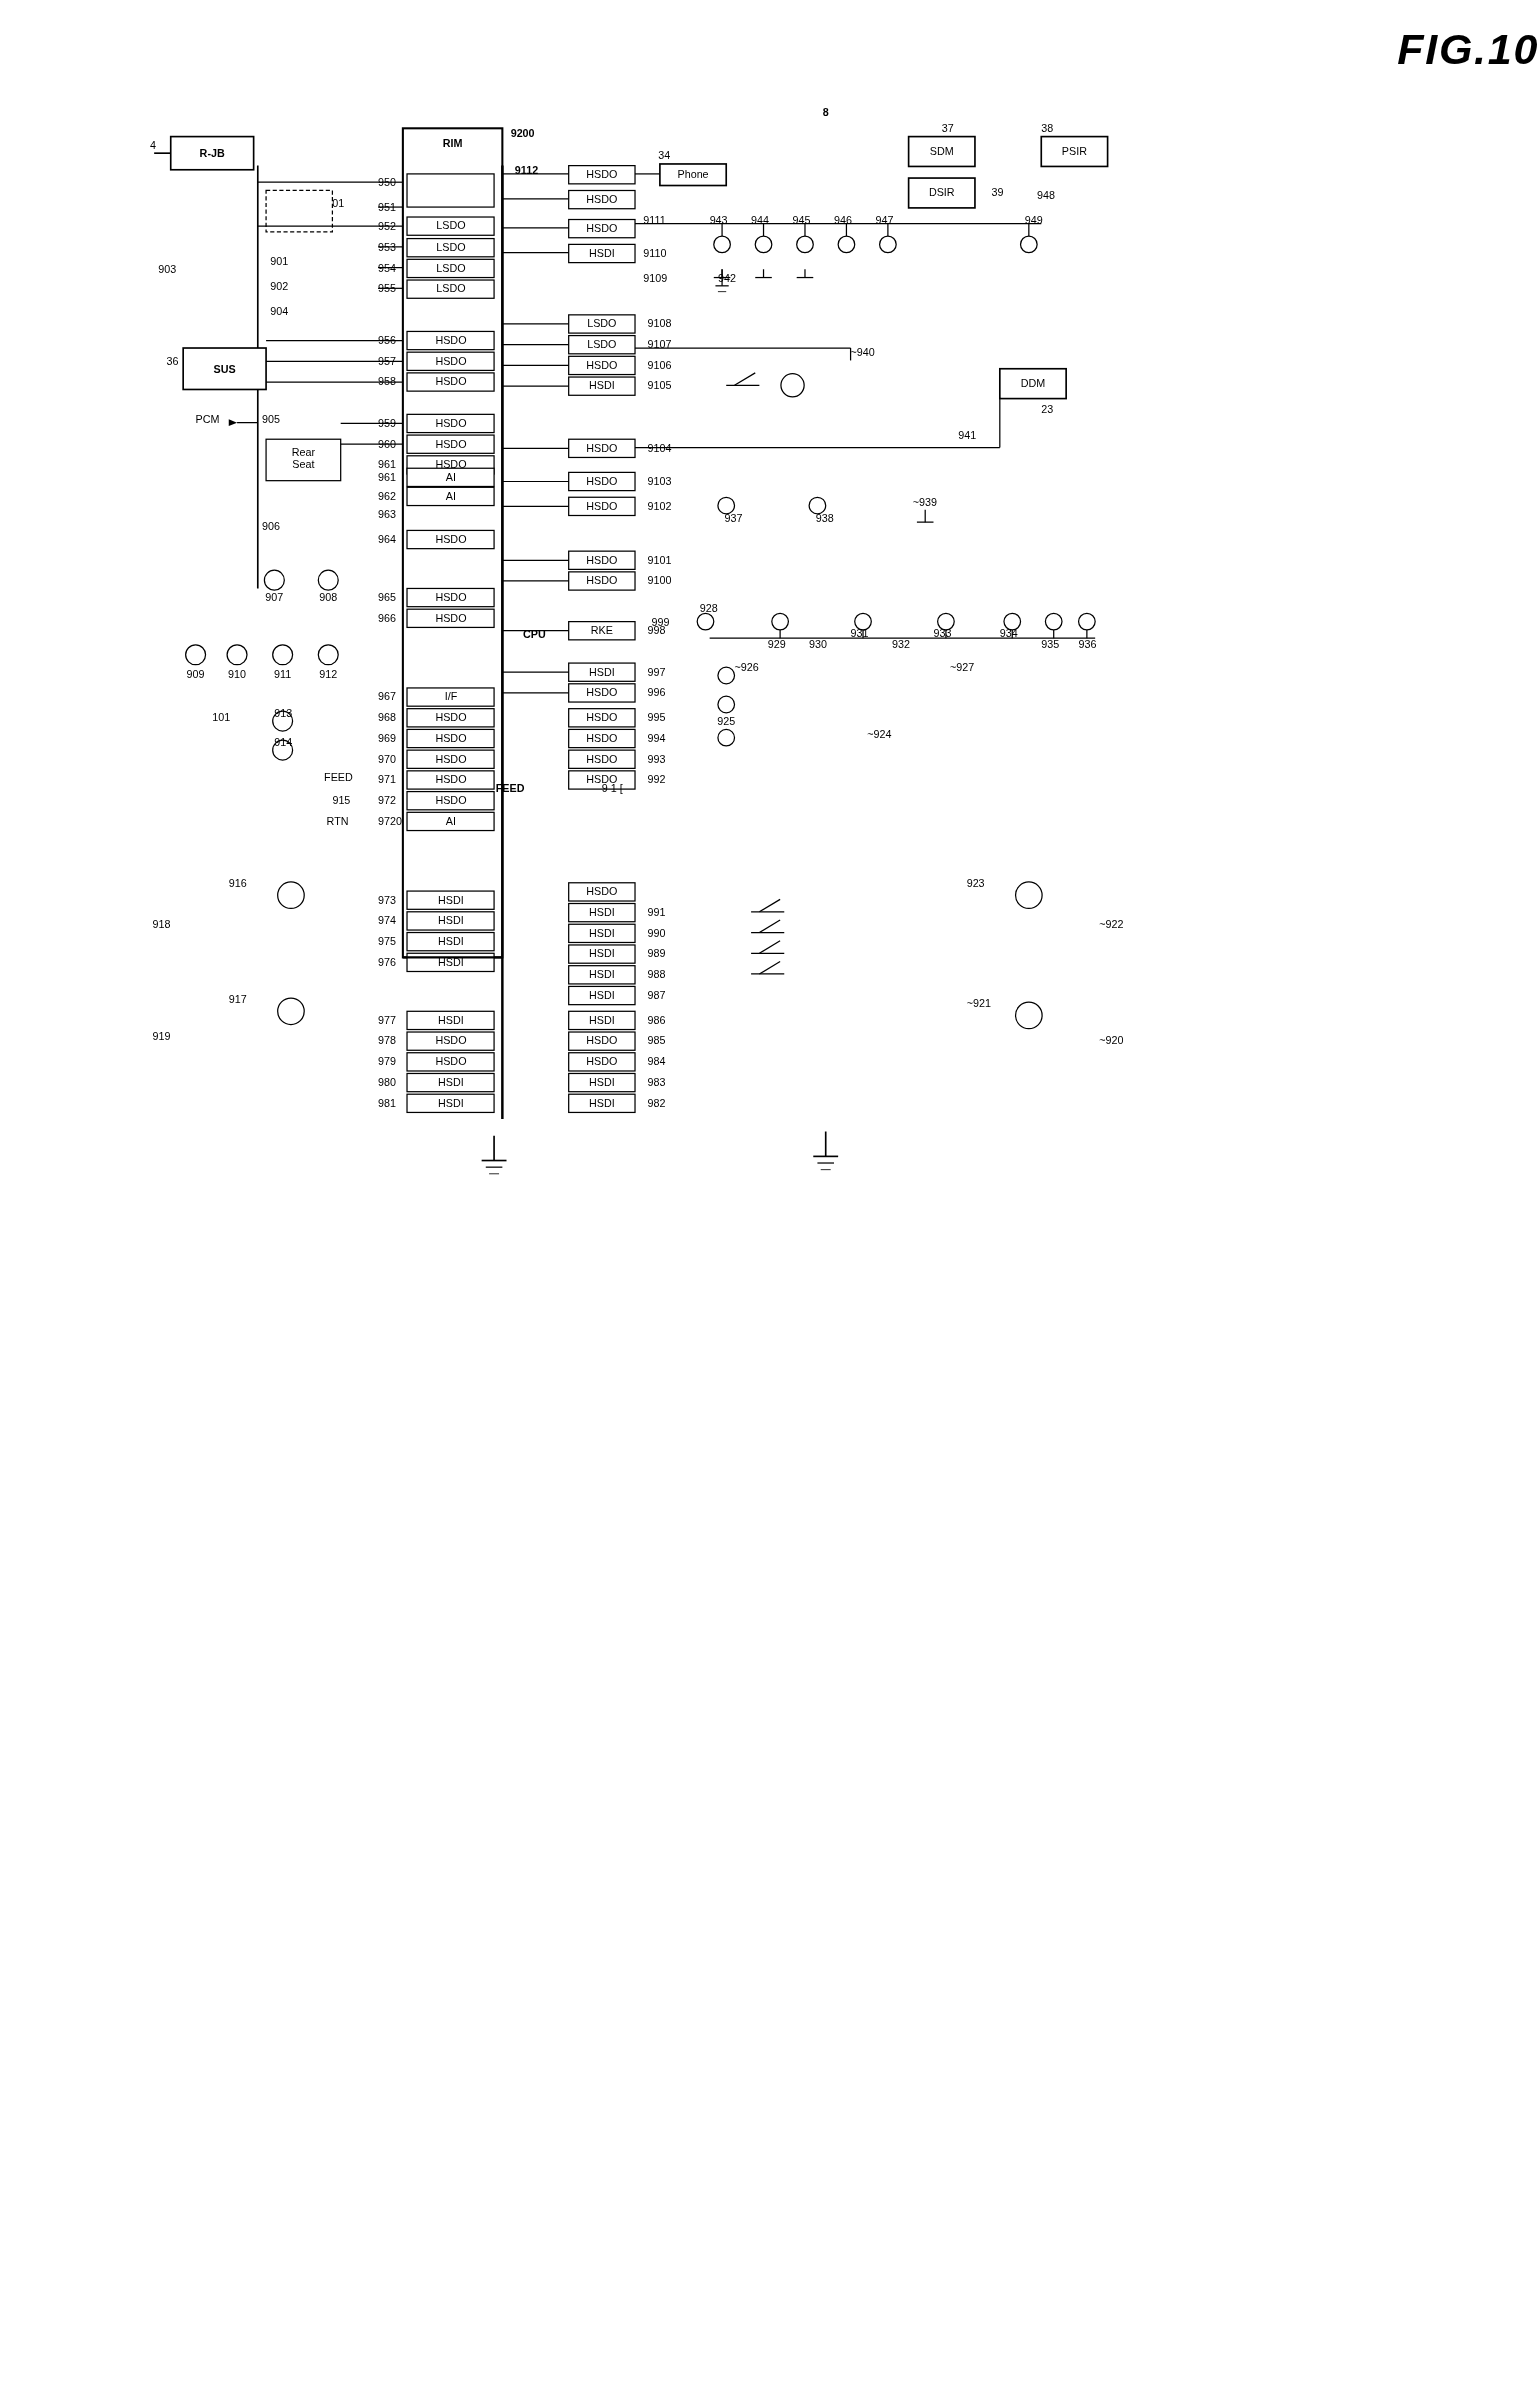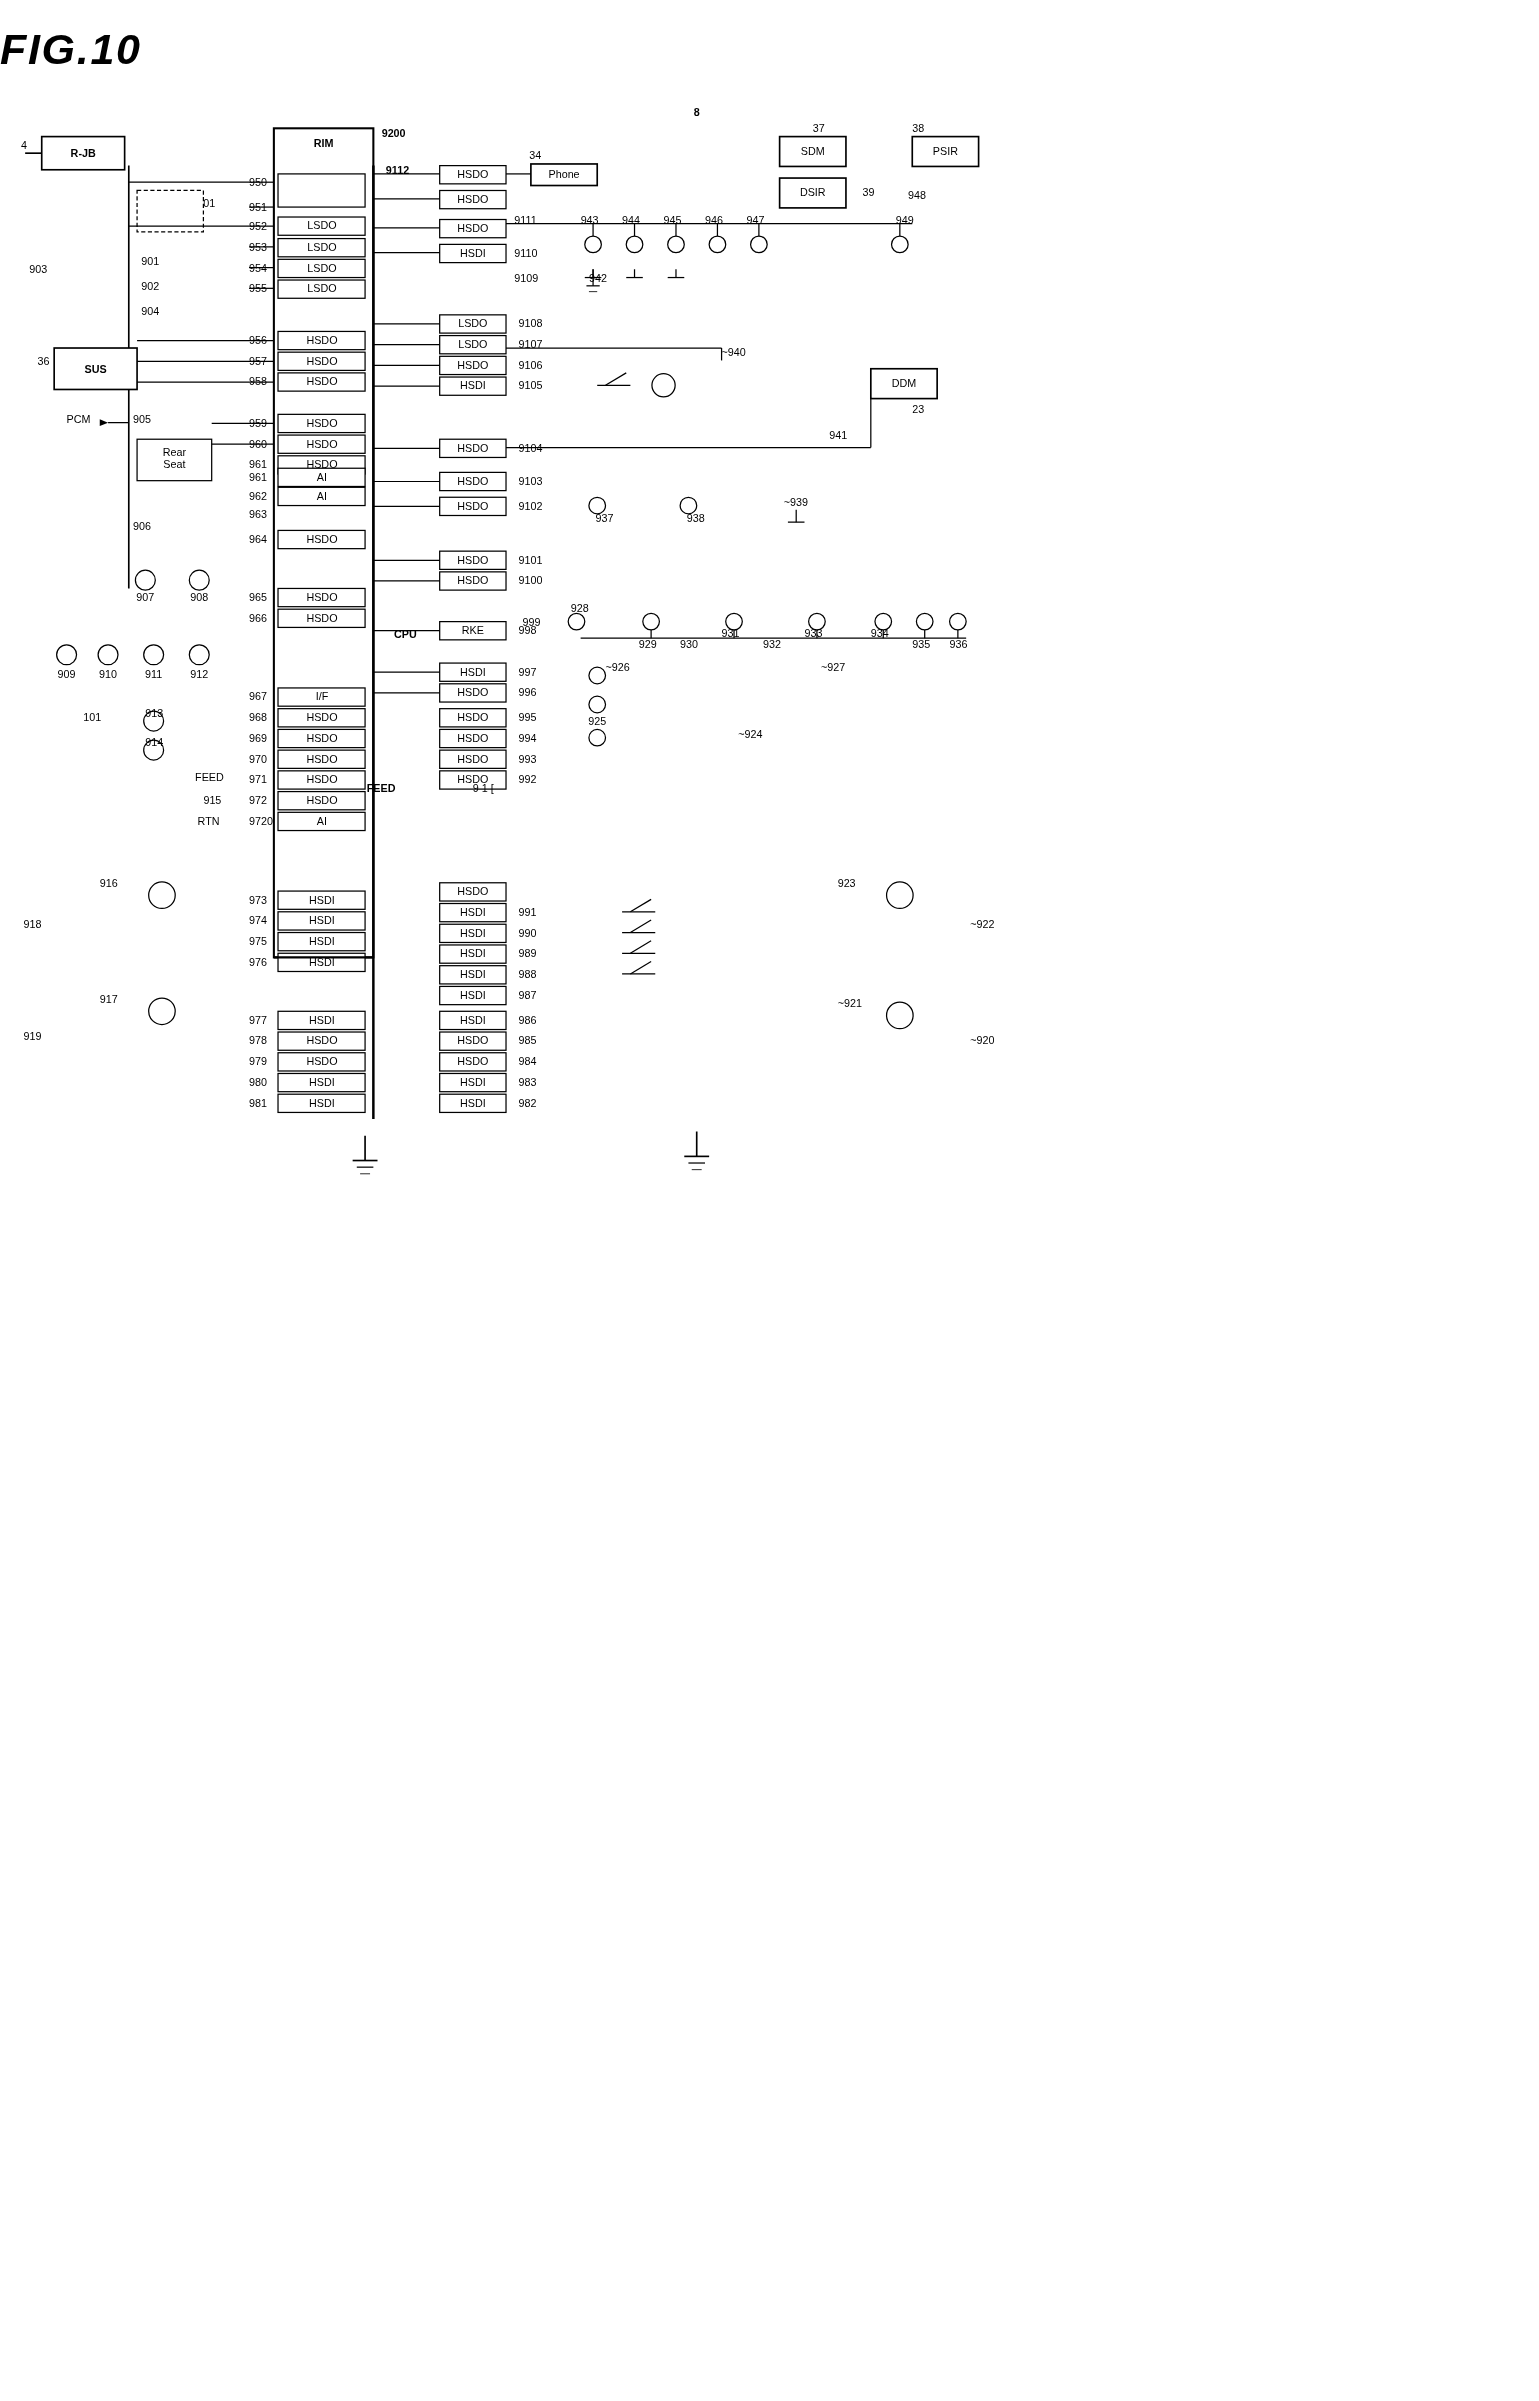--- a/index.html
+++ b/index.html
@@ -12,21 +12,21 @@
       justify-content: center;
       align-items: flex-start;
     }
     .page-container {
       width: 1539px;
       min-height: 2401px;
       background: #fff;
       position: relative;
       display: flex;
       flex-direction: column;
-      align-items: flex-start;
+      align-items: flex-end;
     }
     .page-title {
       font-size: 43px;
       font-weight: bold;
       font-style: italic;
       margin-top: 25px;
       margin-bottom: 16.6px;
       letter-spacing: 1.7px;
     }
     .diagram-wrapper {

